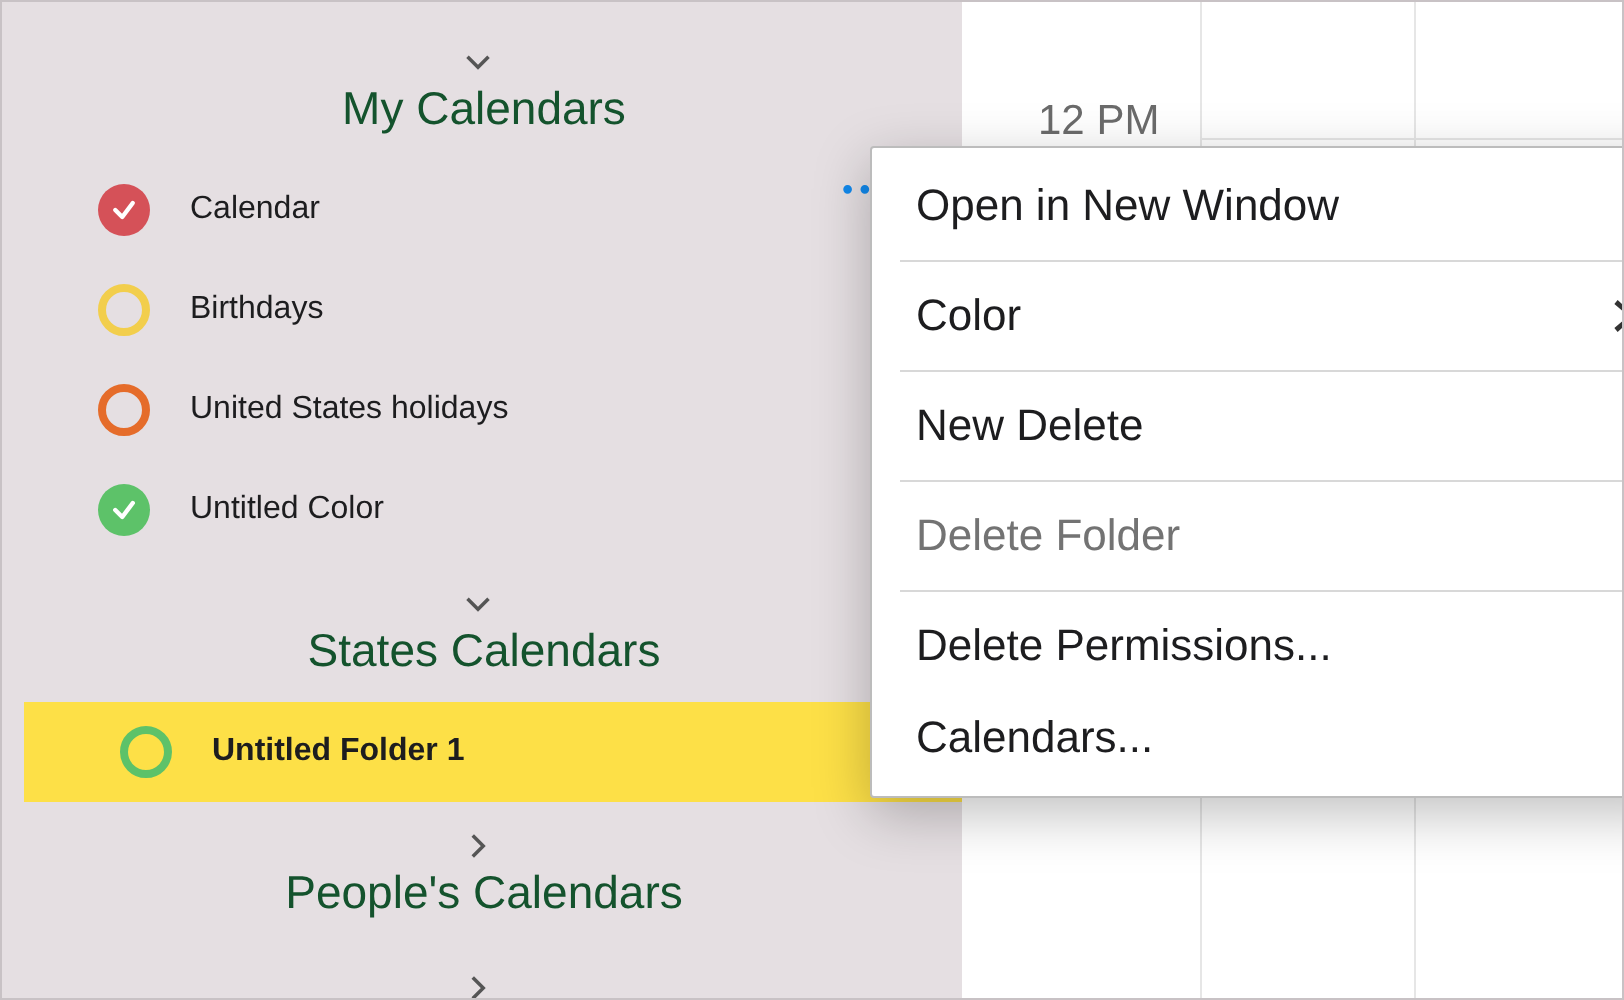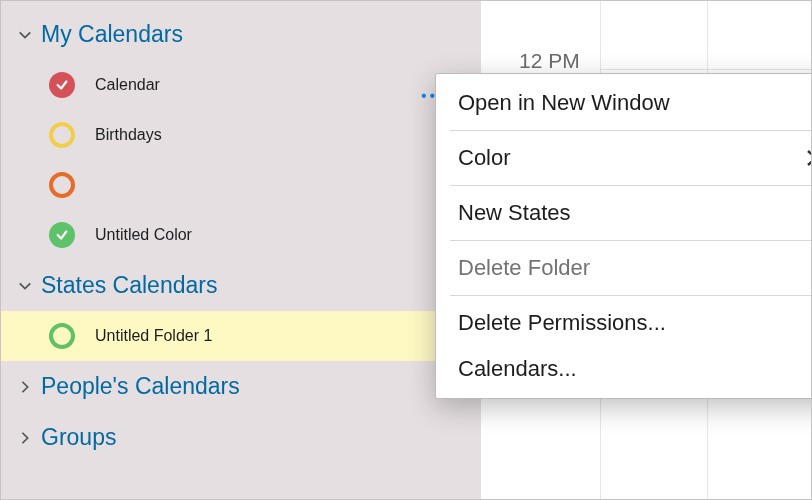--- a/index.html
+++ b/index.html
@@ -17,22 +17,23 @@
       height: 100%;
       background: #e5dfe2;
       padding-top: 8px;
     }
     .section-header {
       display: flex;
       align-items: center;
       padding: 12px 12px 12px 14px;
       font-size: 23px;
       font-weight: 400;
-      color: #0369a1;
+      color: #14532d;
       cursor: default;
+      flex-direction: column;
     }
     .chevron {
       width: 20px;
       height: 20px;
       display: flex;
       align-items: center;
       justify-content: center;
       margin-right: 6px;
       color: #555;
     }
@@ -57,22 +58,23 @@
       flex-shrink: 0;
     }
     .circle-solid-red { background: #d55158; }
     .circle-solid-green { background: #5dc269; }
     .circle-ring-yellow { border: 4px solid #f2ce4c; background: transparent; }
     .circle-ring-orange { border: 4px solid #e56c2a; background: transparent; }
     .circle-ring-green { border: 4px solid #5dc269; background: transparent; }
     .checkmark { color: #fff; }
     .checkmark svg { width: 14px; height: 14px; display: block; }
     .cal-item.selected {
-      background: #fef9c3;
-      font-weight: 400;
+      background: #fde047;
+      font-weight: 700;
+      margin-left: 11px;
     }
     .more-dots {
       position: absolute;
       left: 420px;
       top: 86px;
       color: #1289ec;
       font-size: 16px;
       letter-spacing: 3px;
     }
     .right-panel {
@@ -173,20 +175,21 @@
     <span>Calendar</span>
   </div>
 
   <div class="cal-item">
     <span class="circle circle-ring-yellow"></span>
     <span>Birthdays</span>
   </div>
 
   <div class="cal-item">
     <span class="circle circle-ring-orange"></span>
+    <span>United States holidays</span>
   </div>
 
   <div class="cal-item">
     <span class="circle circle-solid-green">
       <span class="checkmark">
         <svg viewBox="0 0 16 16">
             <path d="M3 8 L7 12 L13 4" fill="none" stroke="currentColor" stroke-width="2.5" stroke-linecap="round" stroke-linejoin="round"></path>
           </svg>
       </span>
     </span>
@@ -246,21 +249,21 @@
   <div class="menu-item">
     <span>Color</span>
     <span class="submenu-arrow">
       <svg viewBox="0 0 12 18">
           <path d="M2 2 L10 9 L2 16" fill="none" stroke="currentColor" stroke-width="2.5"></path>
         </svg>
     </span>
   </div>
   <div class="menu-sep"></div>
   <div class="menu-item">
-    <span>New States</span>
+    <span>New Delete</span>
   </div>
   <div class="menu-sep"></div>
   <div class="menu-item disabled">
     <span>Delete Folder</span>
   </div>
   <div class="menu-sep"></div>
   <div class="menu-item">
     <span>Delete Permissions...</span>
   </div>
   <div class="menu-item">

